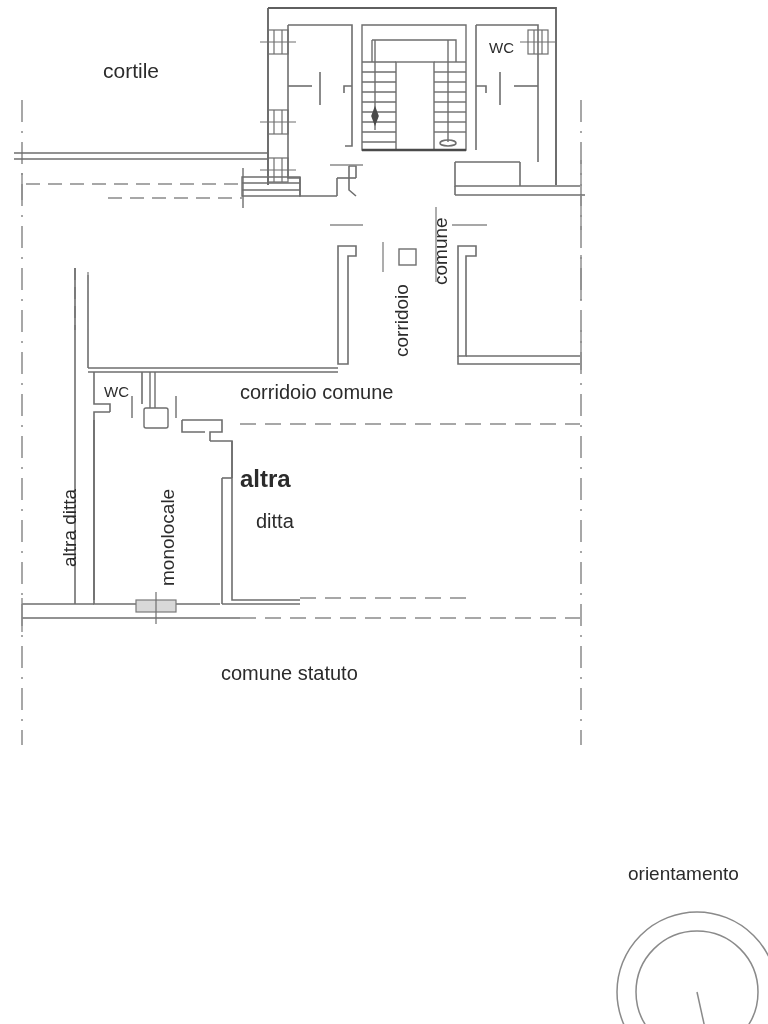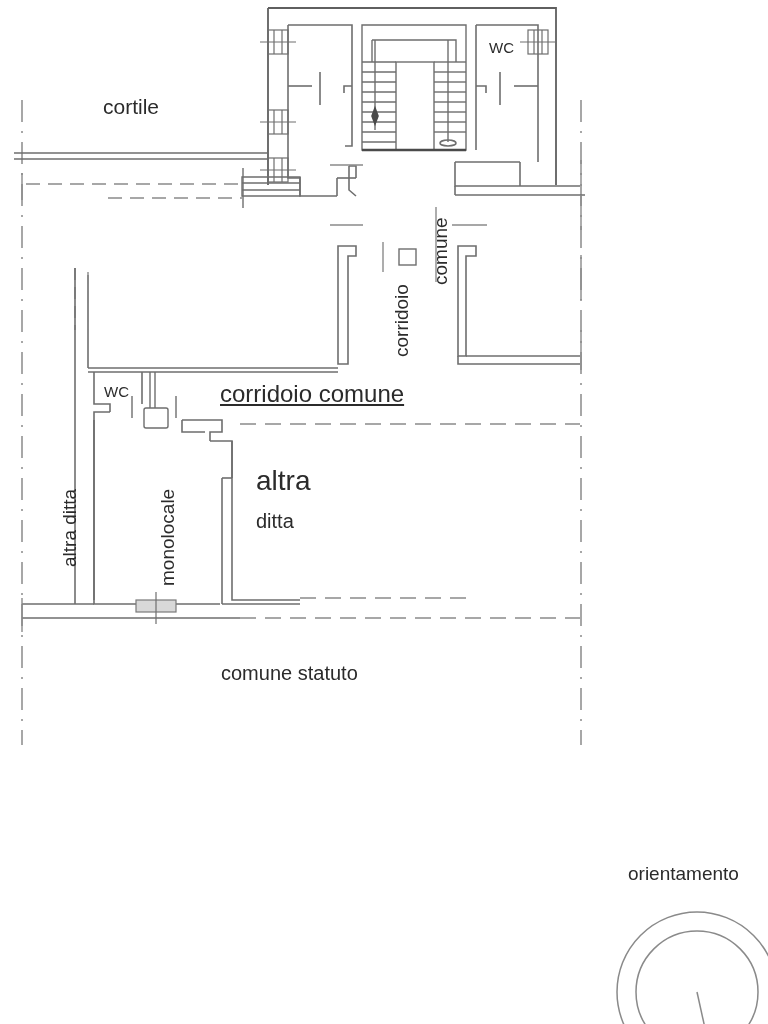--- a/index.html
+++ b/index.html
@@ -30,24 +30,24 @@
     display: block;
   }
   .lbl {
     position: absolute;
     color: #2b2b2b;
     font-family: "Liberation Sans", sans-serif;
     white-space: nowrap;
     line-height: 1;
     user-select: none;
   }
-  .lbl-cortile      { left: 103px; top: 60px;  font-size: 21px; margin-top: 36px; }
+  .lbl-cortile      { left: 103px; top: 60px;  font-size: 21px; }
   .lbl-wc-top       { left: 489px; top: 40px;  font-size: 15px; }
-  .lbl-corr-comune  { left: 220px; top: 382px; font-size: 24px; text-decoration: underline; }
-  .lbl-altra        { left: 256px; top: 467px; font-size: 28px; }
+  .lbl-corr-comune  { left: 240px; top: 382px; font-size: 20px; }
+  .lbl-altra        { left: 240px; top: 467px; font-size: 24px; font-weight: bold; }
   .lbl-ditta        { left: 256px; top: 511px; font-size: 20px; }
   .lbl-wc-left      { left: 104px; top: 384px; font-size: 15px; }
   .lbl-piazza       { left: 221px; top: 663px; font-size: 20px; }
   .lbl-orient       { left: 628px; top: 864px; font-size: 19px; }
 
   .lbl-rot {
     transform-origin: 0 0;
     transform: rotate(-90deg);
   }
   .lbl-corridoio { left: 392px; top: 357px; font-size: 19px; }

